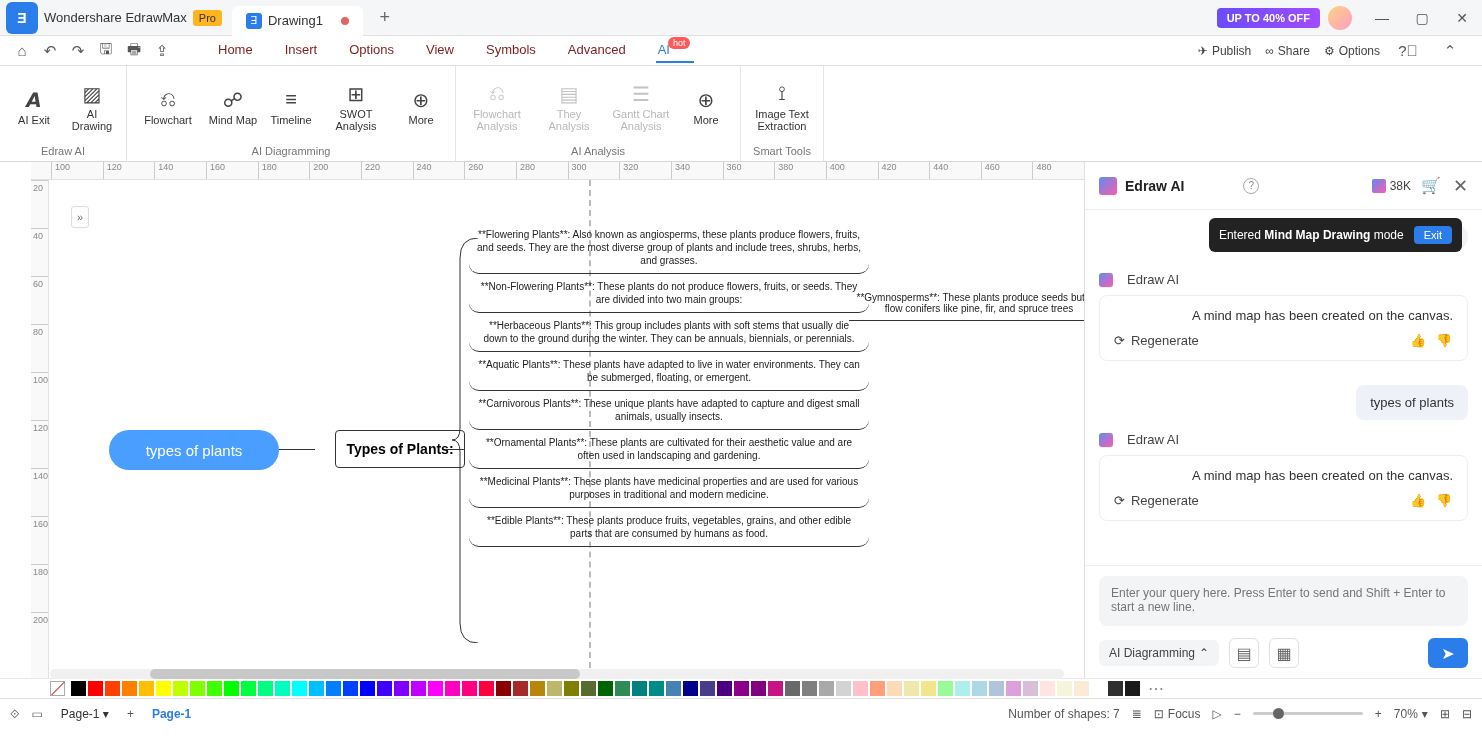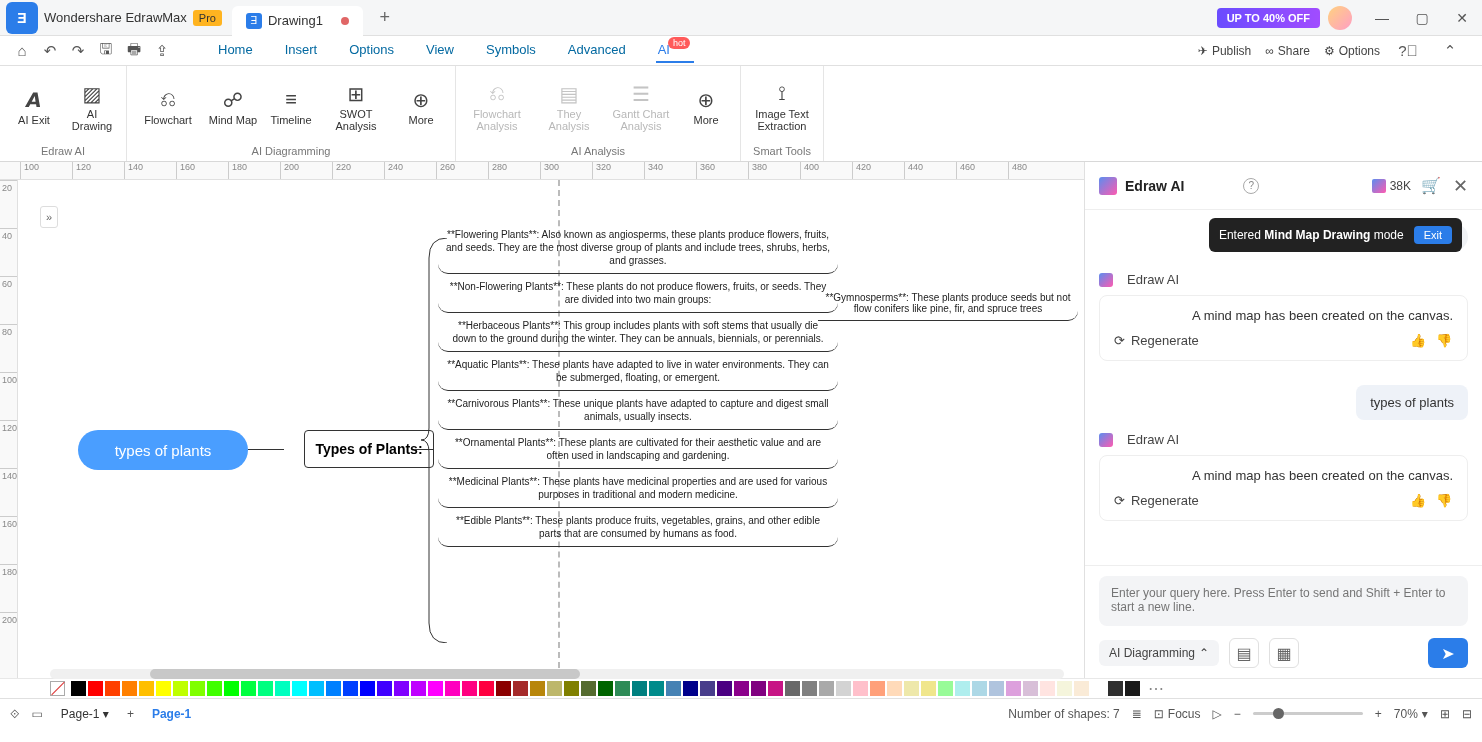--- a/index.html
+++ b/index.html
@@ -13,39 +13,39 @@
 .tab-icon { width:16px; height:16px; background:#2b7de9; border-radius:3px; margin-right:6px; display:flex; align-items:center; justify-content:center; color:#fff; font-size:10px; }
 .plus-tab { width:28px; height:28px; margin-left:8px; display:flex; align-items:center; justify-content:center; color:#666; font-size:18px; border-radius:4px; }
 .title-spacer { flex:1; }
 .promo { background:linear-gradient(90deg,#6a4cff,#a14cff); color:#fff; font-size:11px; font-weight:bold; padding:4px 10px; border-radius:4px; margin-right:8px; }
 .avatar { width:24px; height:24px; border-radius:50%; background:linear-gradient(135deg,#ffd280,#ff9ec4); margin-right:10px; }
 .win-btn { width:40px; height:36px; display:flex; align-items:center; justify-content:center; color:#555; font-size:14px; }
 
 .quickbar { height:30px; display:flex; align-items:center; padding:0 8px; border-bottom:1px solid #e0e0e0; }
 .qbtn { width:28px; height:28px; display:flex; align-items:center; justify-content:center; color:#555; border-radius:4px; font-size:15px; }
 .menus { display:flex; gap:28px; margin-left:40px; }
-.menu-item { font-size:13px; color:#0369a1; padding:4px 2px; cursor:pointer; }
+.menu-item { font-size:13px; color:#7f1d1d; padding:4px 2px; cursor:pointer; }
 .menu-item.active { color:#2b7de9; border-bottom:2px solid #2b7de9; }
 .hot-badge { background:#ff5a5a; color:#fff; font-size:9px; padding:1px 5px; border-radius:8px; position:relative; top:-8px; left:-2px; }
 .right-actions { display:flex; gap:14px; margin-left:auto; margin-right:10px; align-items:center; }
 .ract { font-size:12px; color:#444; display:flex; align-items:center; gap:4px; }
 
 .ribbon { height:96px; display:flex; border-bottom:1px solid #d8d8d8; background:#fff; }
 .rgroup { display:flex; flex-direction:column; border-right:1px solid #e5e5e5; padding:4px 6px 2px; }
 .rgroup-items { display:flex; flex:1; gap:2px; }
 .ritem { width:56px; display:flex; flex-direction:column; align-items:center; justify-content:center; gap:2px; padding:4px 2px; border-radius:4px; }
 .ritem.wide { width:70px; }
 .ritem.disabled { color:#b8b8b8; }
 .ritem .ricon { font-size:20px; color:#444; height:24px; display:flex; align-items:center; }
 .ritem.disabled .ricon { color:#c4c4c4; }
 .ritem .rlabel { font-size:11px; color:#333; text-align:center; line-height:12px; }
 .ritem.disabled .rlabel { color:#b8b8b8; }
 .rgroup-title { font-size:11px; color:#777; text-align:center; padding:2px 0; }
 
-.workspace { position:relative; height:516px; display:flex; }
+.workspace { position:relative; height:516px; display:flex;padding-left:31px; }
 .canvas-wrap { flex:1; position:relative; overflow:hidden; }
 .ruler-h { height:18px; background:#f9f9f9; border-bottom:1px solid #e0e0e0; display:flex; position:relative; font-size:9px; color:#888; padding-left:20px; }
 .ruler-h .tick { width:52px; border-left:1px solid #ccc; padding-left:3px; }
 .ruler-v { position:absolute; left:0; top:18px; width:18px; bottom:0; background:#f9f9f9; border-right:1px solid #e0e0e0; font-size:9px; color:#888; }
 .ruler-v .tick { height:48px; border-top:1px solid #ccc; padding:2px 0 0 2px; }
 .canvas { position:absolute; left:18px; top:18px; right:0; bottom:0; background:#fff; overflow:hidden; }
 .collapse-handle { position:absolute; left:22px; top:26px; width:18px; height:22px; border:1px solid #ddd; border-radius:3px; background:#fff; display:flex; align-items:center; justify-content:center; font-size:11px; color:#666; }
 .page-dash { position:absolute; left:540px; top:0; bottom:0; border-left:2px dashed #bbb; }
 
 .mm-root { position:absolute; left:60px; top:250px; width:170px; height:40px; background:#4a9eff; color:#fff; border-radius:20px; display:flex; align-items:center; justify-content:center; font-size:15px; font-weight:500; }

